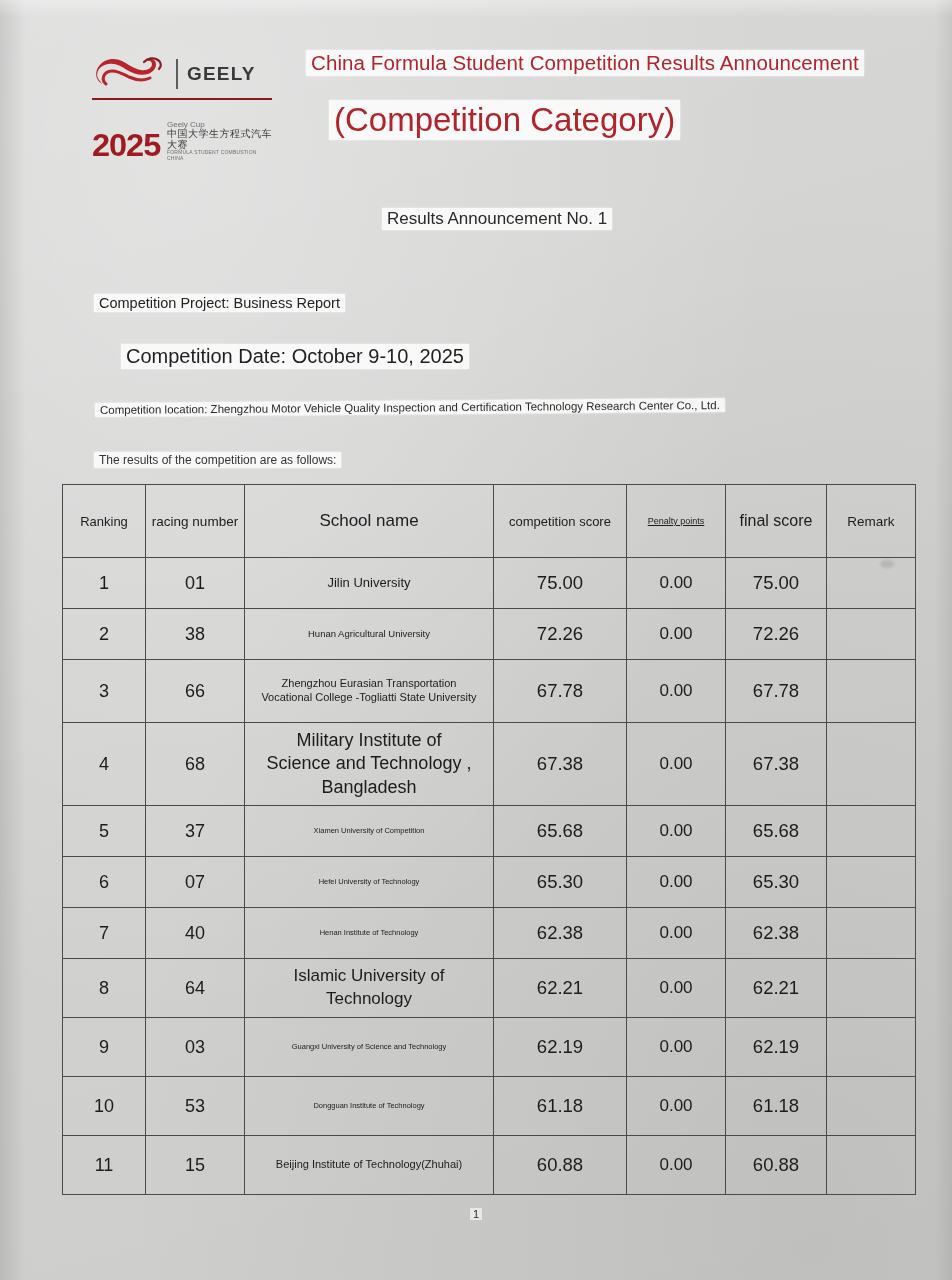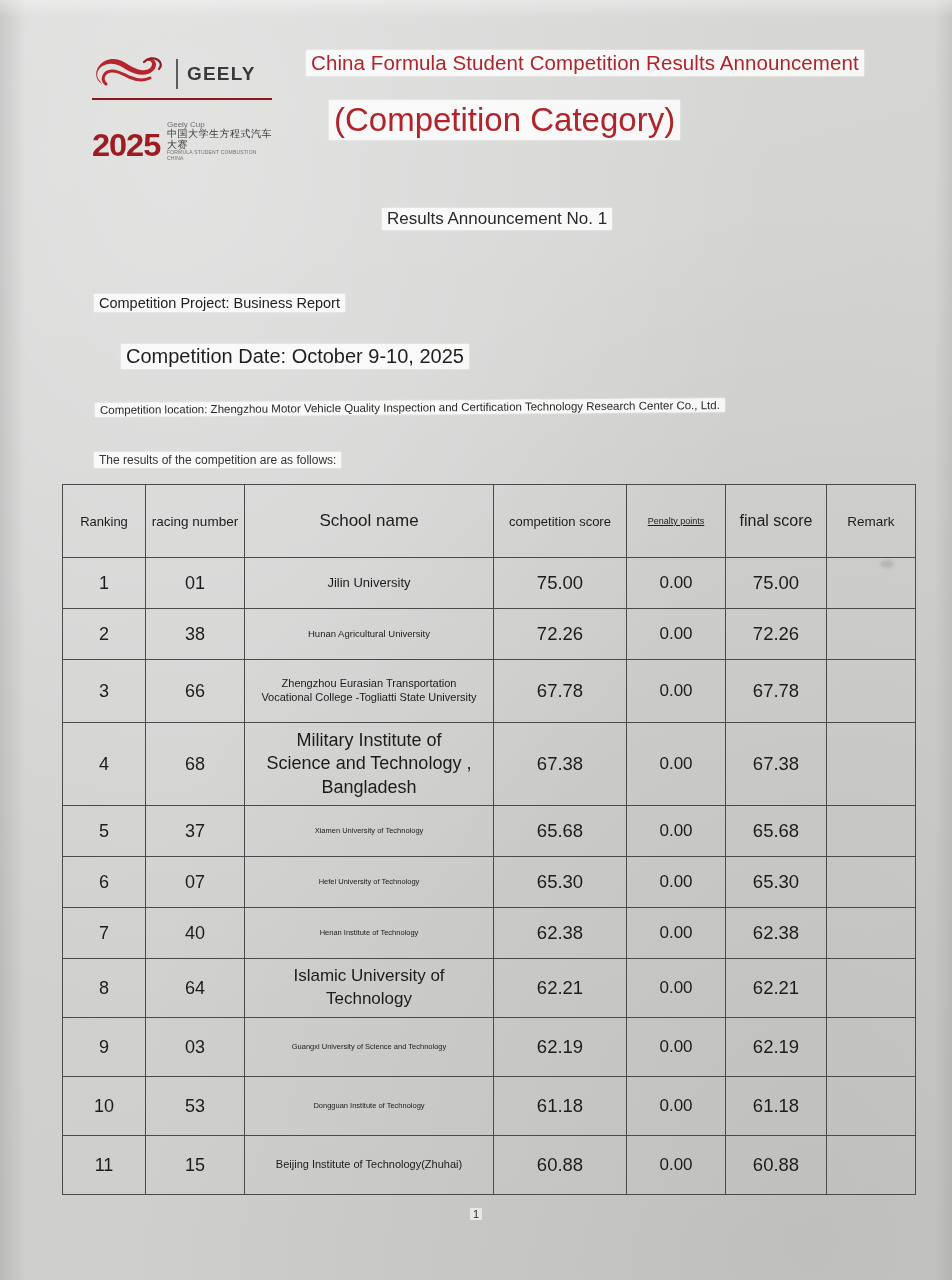--- a/index.html
+++ b/index.html
@@ -371,21 +371,21 @@
           <td class="cell-score">67.38</td>
           <td class="cell-pen">0.00</td>
           <td class="cell-final">67.38</td>
           <td></td>
         </tr>
 
         <tr>
           <td class="cell-rank">5</td>
           <td class="cell-num">37</td>
           <td class="school xtiny">
-            <div>Xiamen University of Technology</div>
+            <div>Xiamen University of Competition</div>
           </td>
           <td class="cell-score">65.68</td>
           <td class="cell-pen">0.00</td>
           <td class="cell-final">65.68</td>
           <td></td>
         </tr>
 
         <tr>
           <td class="cell-rank">6</td>
           <td class="cell-num">07</td>

